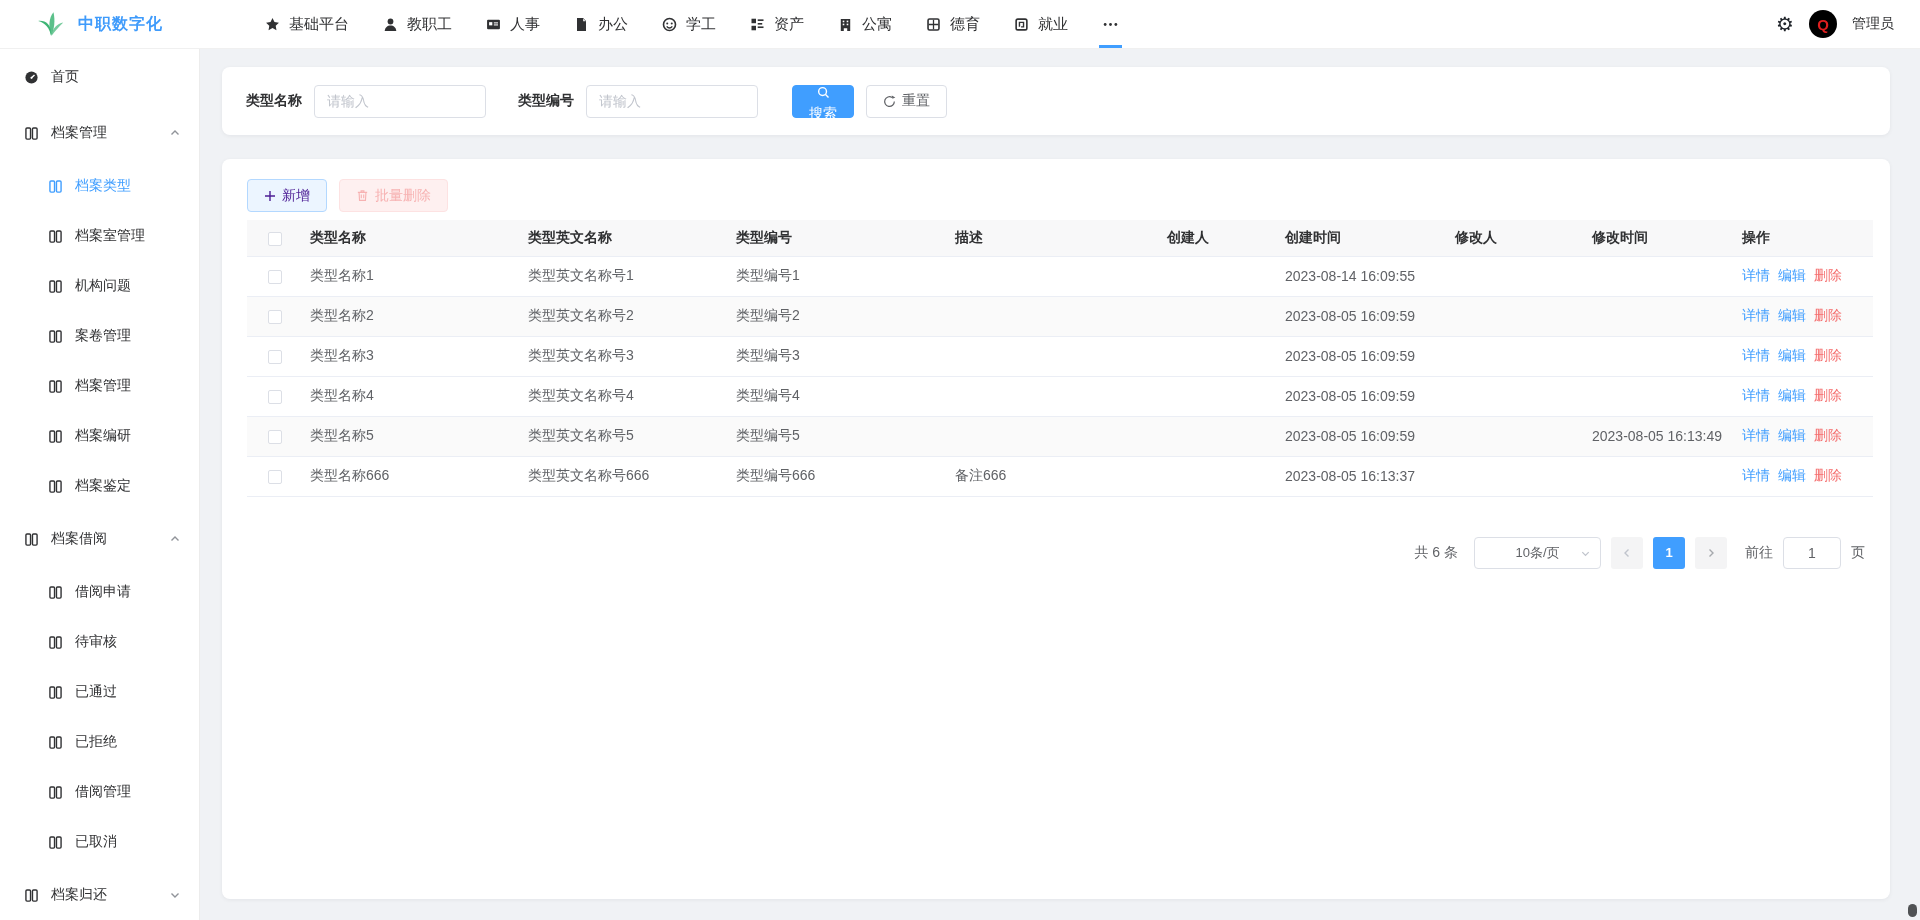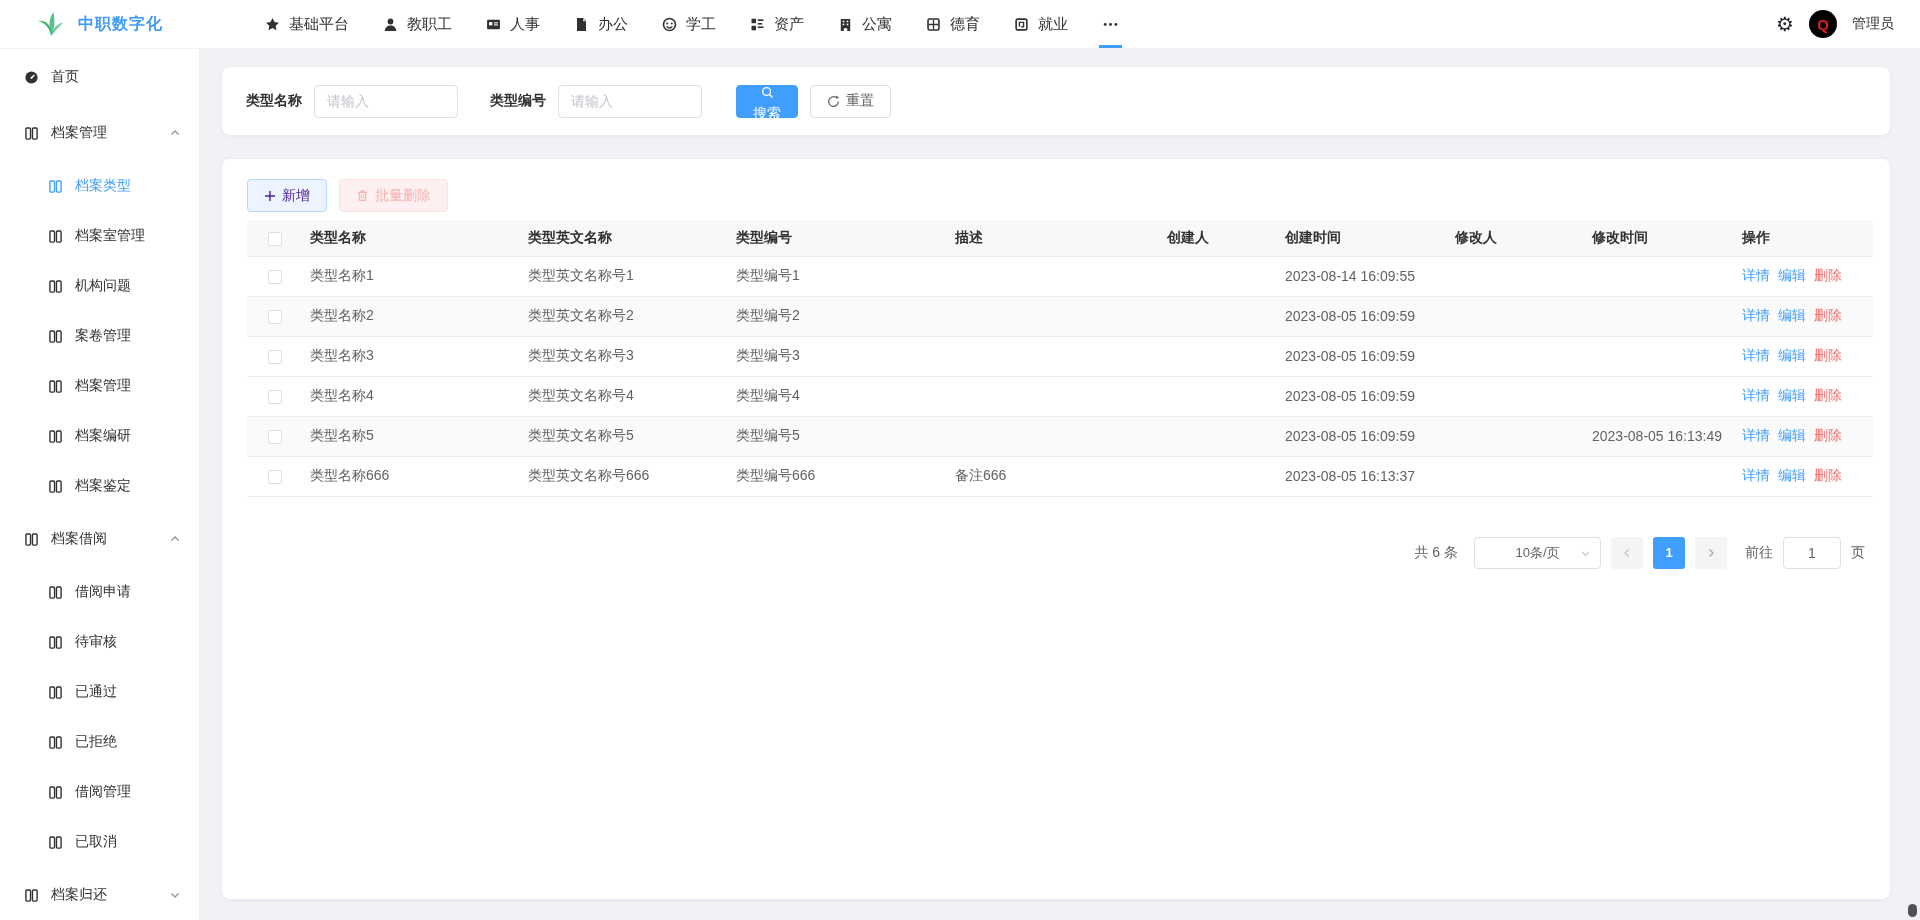--- a/index.html
+++ b/index.html
@@ -33,21 +33,21 @@
   .side-item .icon { color:inherit; }
   .side-item .arrow { margin-left:auto; margin-right:18px; display:flex; }
 
   .main { flex:1; padding:18px 30px 0 22px; overflow:hidden; }
   .card { background:#fff; border-radius:8px; box-shadow:0 1px 4px rgba(0,21,41,.06); }
 
   
   .search-card { height:68px; display:flex; align-items:center; padding:0 24px; }
   .search-card label { font-weight:bold; color:#303133; margin-right:12px; white-space:nowrap; }
   .search-card label.ml { margin-left:32px; }
-  .inp { width:144px; height:33px; border:1px solid #dcdfe6; border-radius:4px; padding:0 12px;
+  .inp { width:172px; height:33px; border:1px solid #dcdfe6; border-radius:4px; padding:0 12px;
     font-size:14px; color:#606266; outline:none; font-family:inherit; }
   .inp::placeholder { color:#c0c4cc; }
   .btn { height:33px; border-radius:4px; border:1px solid #dcdfe6; background:#fff; color:#606266;
     font-size:14px; display:inline-flex; align-items:center; gap:6px; padding:0 16px;
     cursor:pointer; font-family:inherit; white-space:nowrap; }
   .btn-search { background:#409eff; border-color:#409eff; color:#fff; margin-left:34px;flex-direction:column; }
   .btn-reset { margin-left:12px; }
 
   
   .table-card { margin-top:24px; height:740px; padding:20px 25px; }

